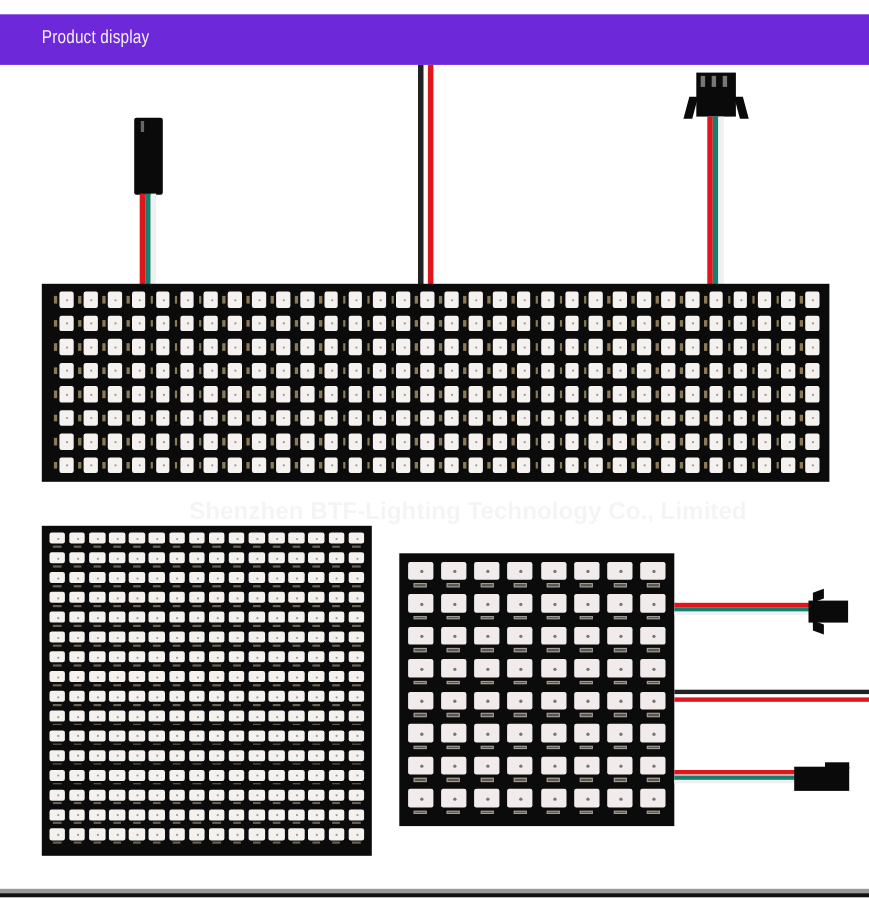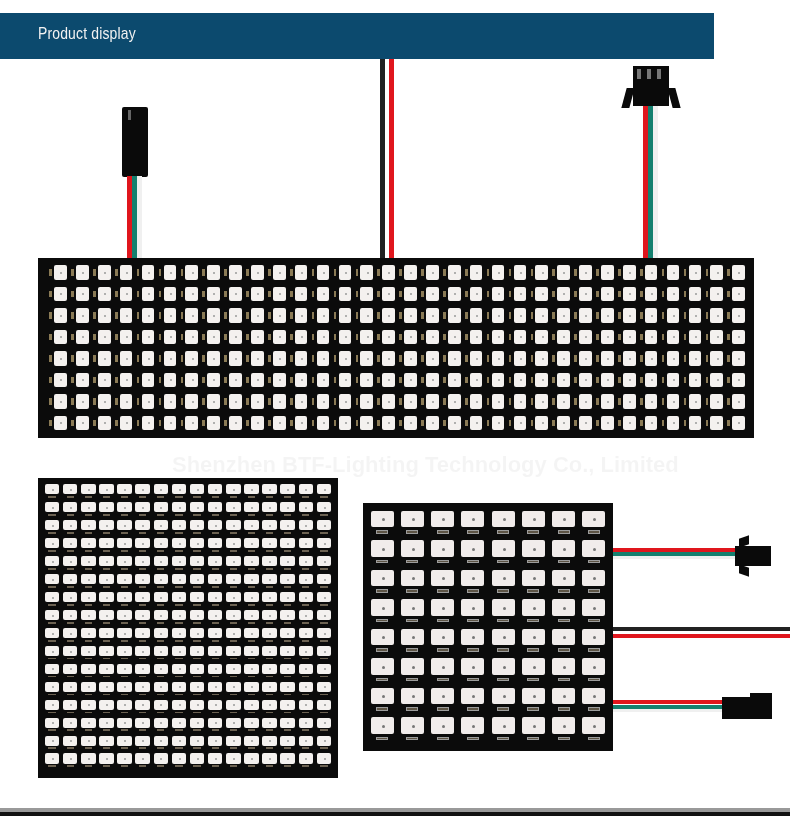--- a/index.html
+++ b/index.html
@@ -1,17 +1,17 @@
 <!DOCTYPE html>
 <html><head>
 <meta charset="utf-8">
 <style>
   html, body { margin:0; padding:0; background:#ffffff; }
   body { width:790px; height:816px; position:relative; overflow:hidden; font-family:"Liberation Sans", sans-serif; }
-  .header-bar { position:absolute; left:0; top:13px; width:714px; height:46px; background:#0c4a6e;text-align:right; }
+  .header-bar { position:absolute; left:0; top:13px; width:790px; height:46px; background:#6d28d9;text-align:right; }
   .header-title { position:absolute; left:38px; top:11px; color:#f2f2f2; font-family:"Liberation Sans", sans-serif; font-size:17px; transform:scaleX(0.82); transform-origin:left center; letter-spacing:0.2px; }
   .footer-line { position:absolute; left:0; top:812px; width:790px; height:4px; background:#111; }
   .footer-shadow { position:absolute; left:0; top:808px; width:790px; height:4px; background:#999; }
 
   .panel { position:absolute; background:#0b0b0b; display:grid; box-sizing:border-box; }
   .led { position:relative; }
   .led::before { content:""; position:absolute; background:#f4f1ef; border-radius:2px; }
   .led::after { content:""; position:absolute; width:2px; height:2px; background:#9a9a9a; border-radius:50%; }
 
   #panel-8x32 { left:38px; top:258px; width:716px; height:180px; grid-template-columns:repeat(32,1fr); grid-template-rows:repeat(8,1fr); padding:4px 6px 4px 10px; }

